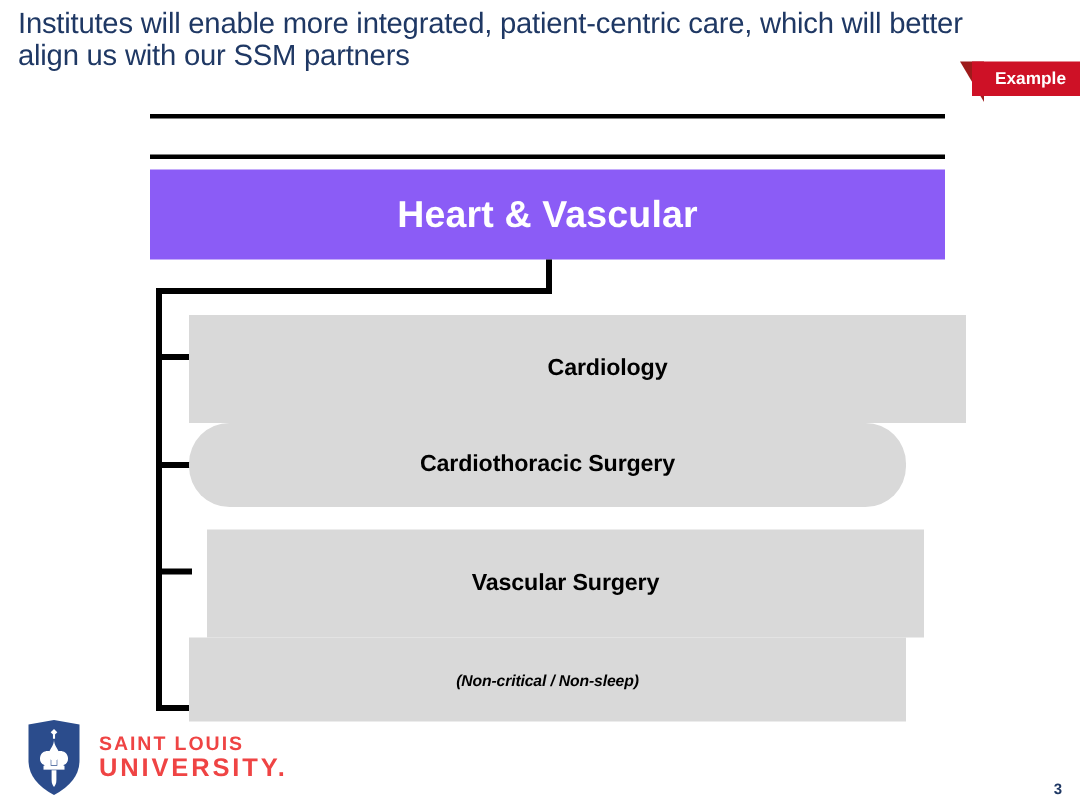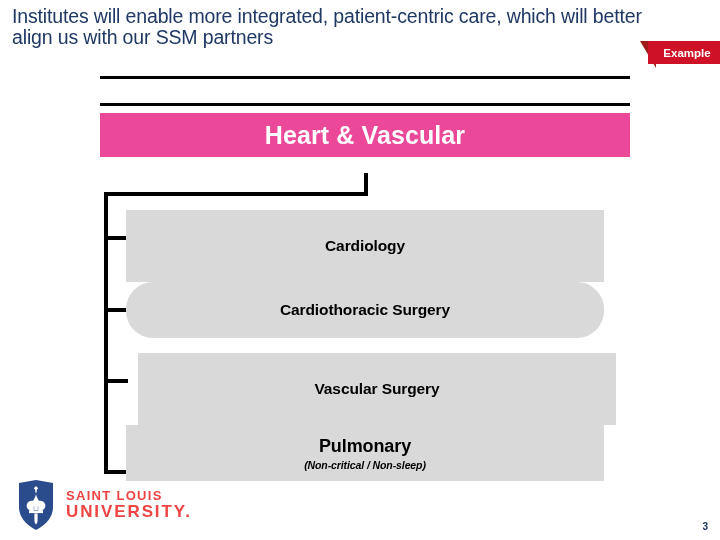--- a/index.html
+++ b/index.html
@@ -94,22 +94,22 @@
     color: #000000;
     letter-spacing: -0.1px;
   }
 
   
   .root-node {
     position: absolute;
     left: 100px;
     top: 113px;
     width: 530px;
-    height: 44px;
-    background: #ec4899;
+    height: 60px;
+    background: #8b5cf6;
     display: flex;
     align-items: center;
     justify-content: center;
   }
   .root-node-label {
     color: #ffffff;
     font-size: 25px;
     font-weight: bold;
     letter-spacing: 0.1px;
   }
@@ -132,21 +132,21 @@
   .child-node {
     position: absolute;
     left: 126px;
     width: 478px;
     background: #D9D9D9;
     display: flex;
     flex-direction: column;
     align-items: center;
     justify-content: center;
   }
-  .child-node-1 { top: 210px; height: 72px; }
+  .child-node-1 { top: 210px; height: 72px; padding-left: 40px; }
   .child-node-2 { top: 282px; height: 56px; border-radius: 27px; }
   .child-node-3 { top: 353px; height: 72px; margin-left: 12px; }
   .child-node-4 { top: 425px; height: 56px; }
 
   .child-label {
     font-size: 15.5px;
     font-weight: bold;
     color: #000000;
     letter-spacing: -0.1px;
   }
@@ -235,21 +235,20 @@
 
 <div class="child-node child-node-2">
   <span class="child-label">Cardiothoracic Surgery</span>
 </div>
 
 <div class="child-node child-node-3">
   <span class="child-label">Vascular Surgery</span>
 </div>
 
 <div class="child-node child-node-4">
-  <span class="child-label big">Pulmonary</span>
   <span class="child-sublabel">(Non-critical / Non-sleep)</span>
 </div>
 
 <div class="slu-logo">
   <svg class="slu-shield" viewBox="0 0 40 52">
     <path d="M3 4 L20 1 L37 4 L37 28 Q37 42 20 51 Q3 42 3 28 Z" fill="#2B4C8C"></path>
     <path d="M20 7 L22.2 9.2 L20 11.4 L17.8 9.2 Z" fill="#ffffff"></path>
     <rect x="19.3" y="10.5" width="1.4" height="3" fill="#ffffff"></rect>
     <path d="M20 14 C20 18 17.5 20 16.5 23 C15.8 25.2 16.6 27.2 18.2 27.6
              L18.2 31 L21.8 31 L21.8 27.6 C23.4 27.2 24.2 25.2 23.5 23

